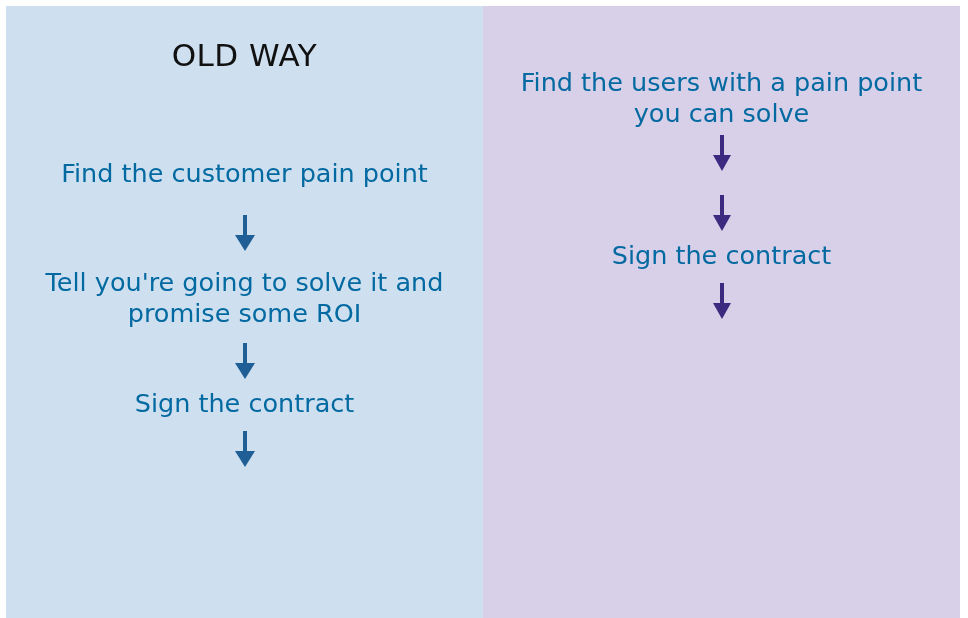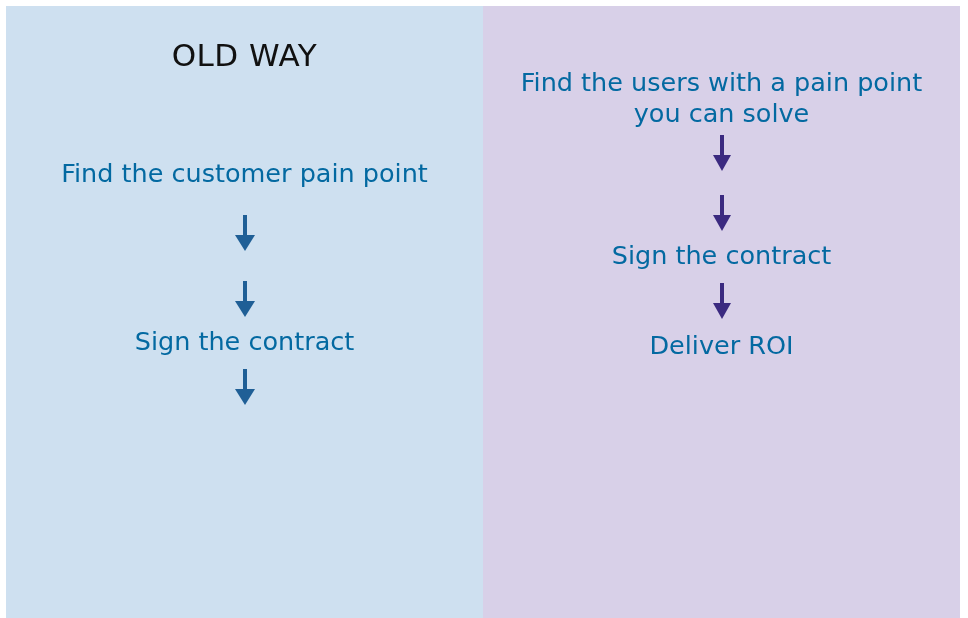--- a/index.html
+++ b/index.html
@@ -102,20 +102,21 @@
 
       <div class="step step-0">Find the customer pain point</div>
 
       <span class="arrow arrow-0">
         <svg width="26" height="36" viewBox="0 0 26 36" xmlns="http://www.w3.org/2000/svg">
           <rect x="11" y="0" width="4" height="22" fill="#1f5f96"></rect>
           <polygon points="3,20 23,20 13,36" fill="#1f5f96"></polygon>
         </svg>
       </span>
 
+      <div class="step step-1">Tell you're going to solve it and promise some ROI</div>
 
       <span class="arrow arrow-1">
         <svg width="26" height="36" viewBox="0 0 26 36" xmlns="http://www.w3.org/2000/svg">
           <rect x="11" y="0" width="4" height="22" fill="#1f5f96"></rect>
           <polygon points="3,20 23,20 13,36" fill="#1f5f96"></polygon>
         </svg>
       </span>
 
       <div class="step step-2">Sign the contract</div>
 
@@ -154,18 +155,17 @@
 
       <div class="step step-2">Sign the contract</div>
 
       <span class="arrow arrow-2">
         <svg width="26" height="36" viewBox="0 0 26 36" xmlns="http://www.w3.org/2000/svg">
           <rect x="11" y="0" width="4" height="22" fill="#3b2a80"></rect>
           <polygon points="4,20 22,20 13,36" fill="#3b2a80"></polygon>
         </svg>
       </span>
 
-      <div class="step step-3">Deliver ROI</div>
 
     </div>
   </section>
 
 </div>
 
 </body></html>

